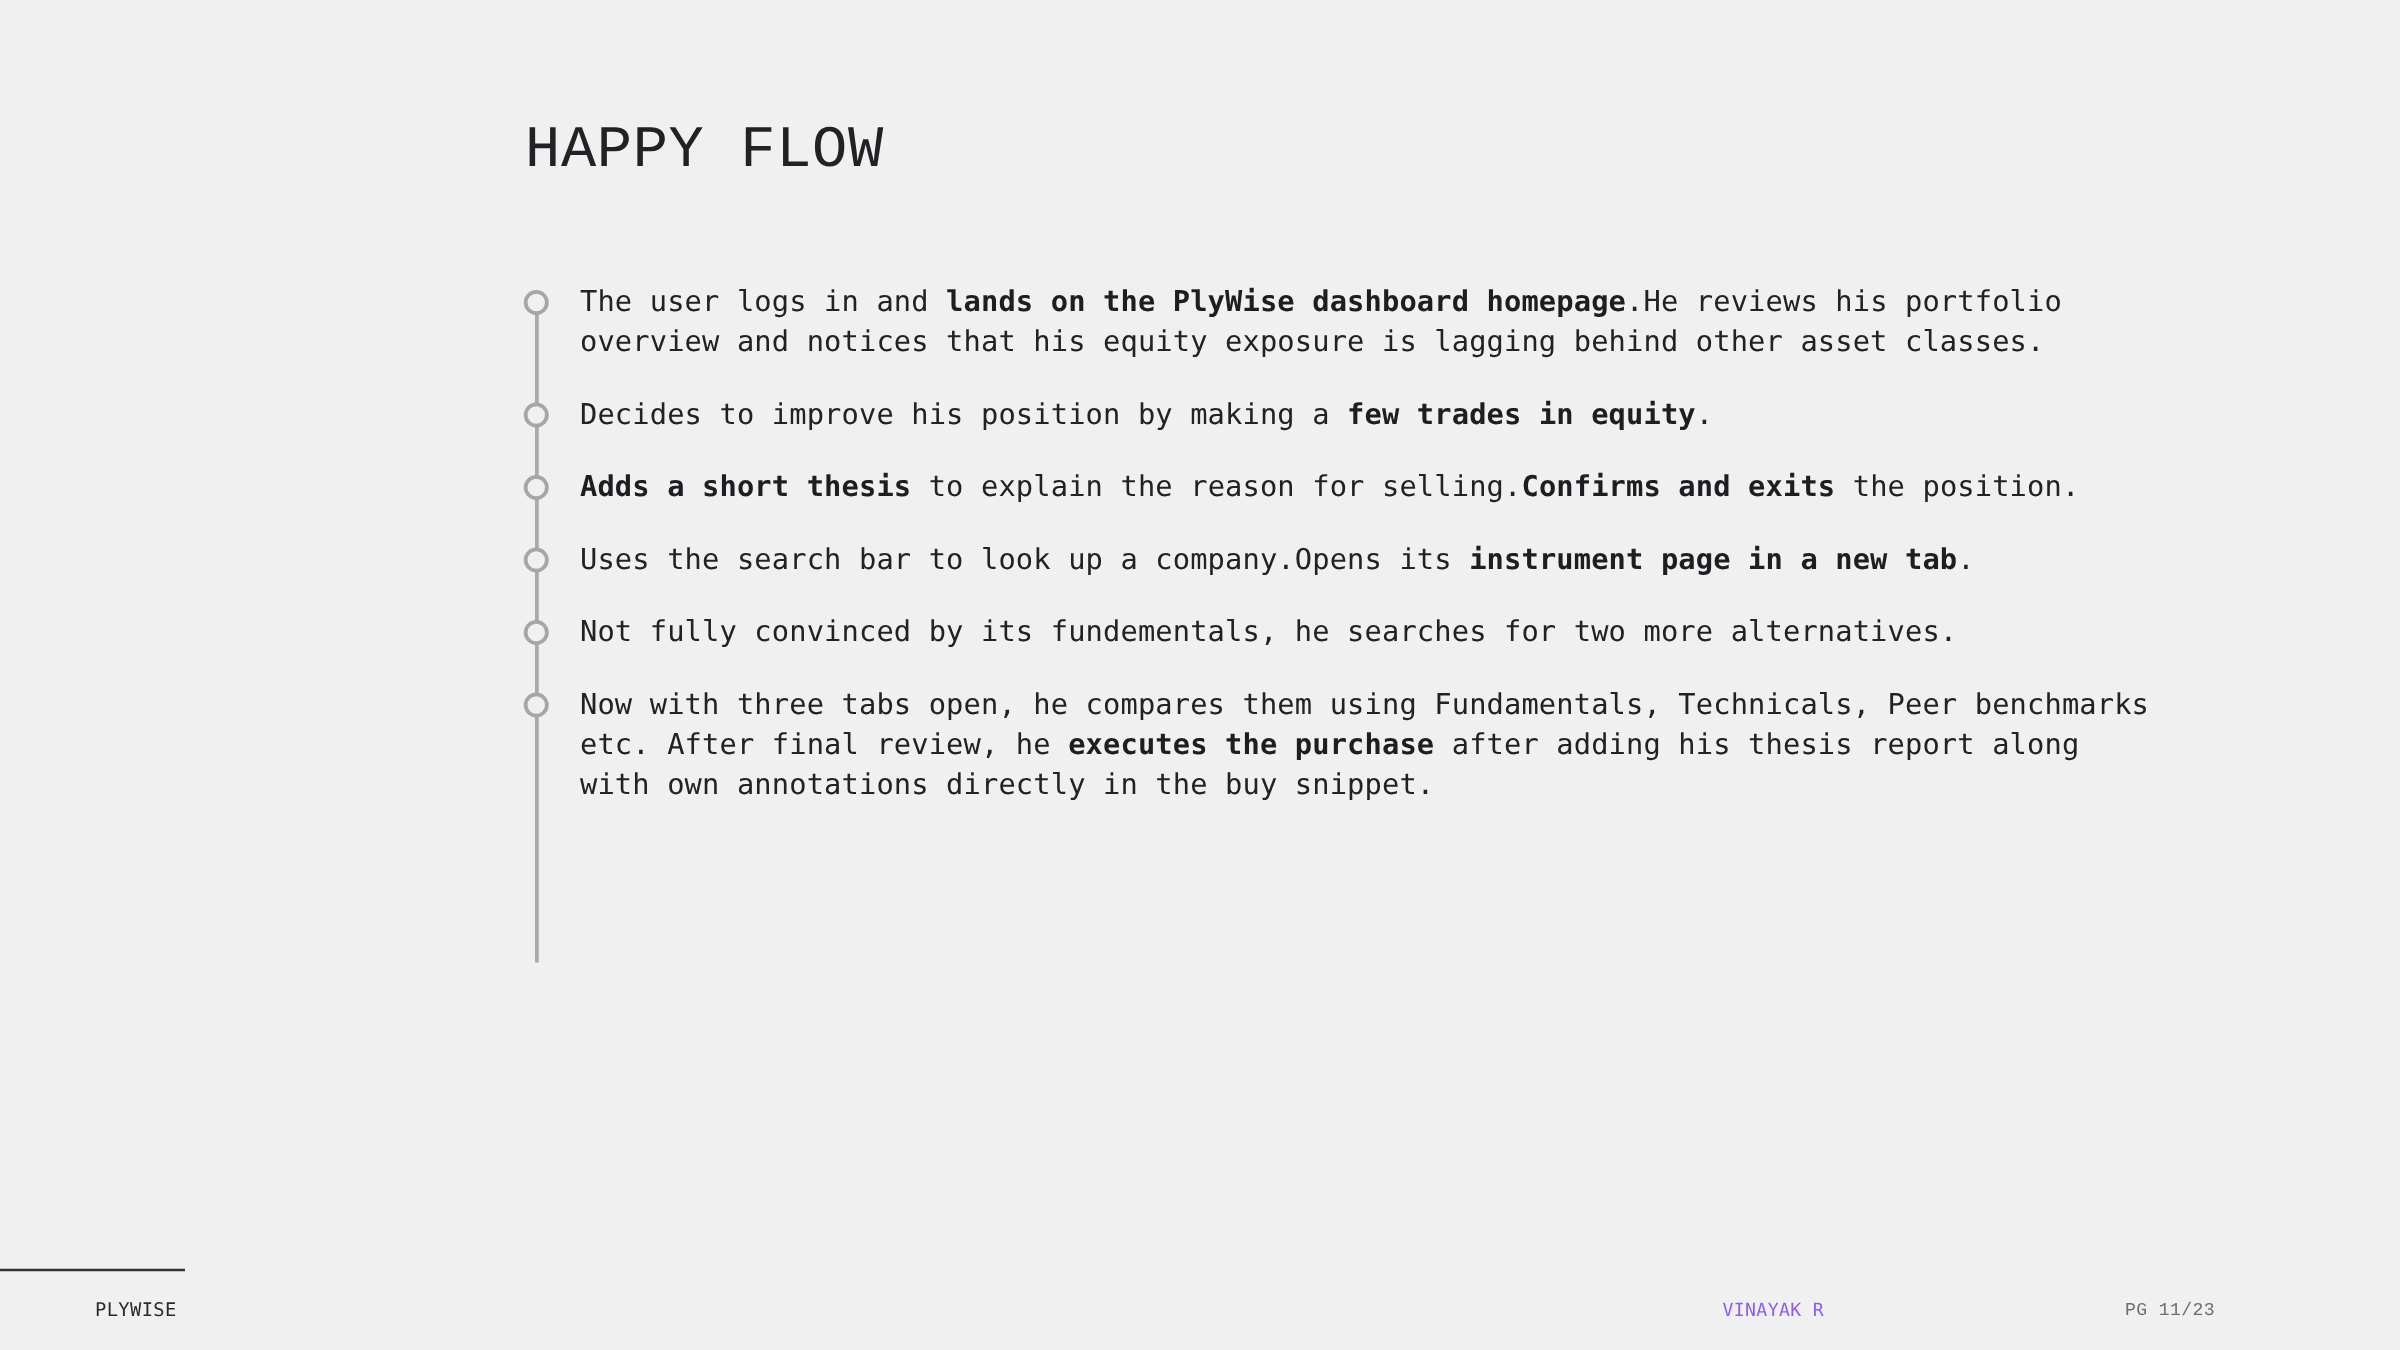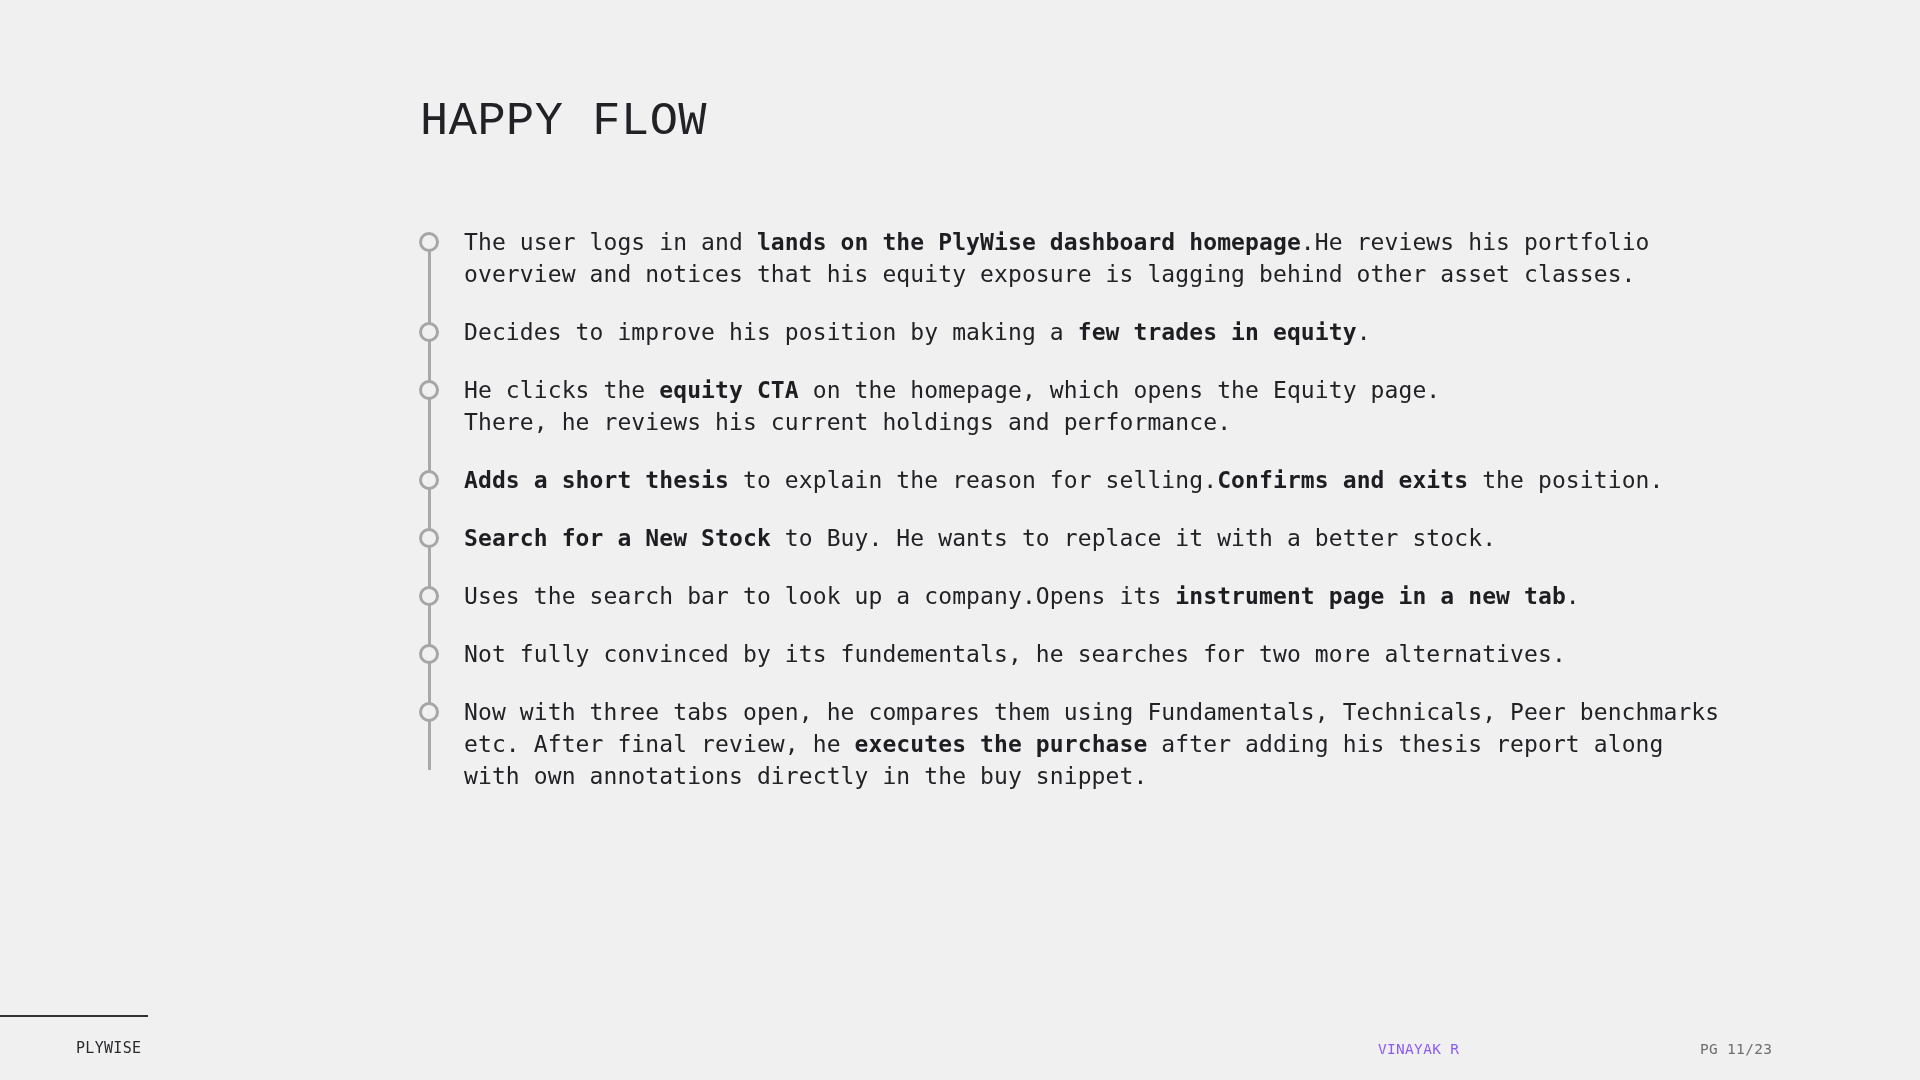--- a/index.html
+++ b/index.html
@@ -101,50 +101,42 @@
       letter-spacing: 0.3px;
     }
     .footer-page {
       position: absolute;
       left: 1700px;
       top: 1039px;
       font-size: 14.5px;
       line-height: 20px;
       color: #6e6e72;
       letter-spacing: 0.3px;
+      font-family: Liberation Mono, monospace;
     }
   </style>
 </head>
 <body>
 
 <h1 class="page-title">HAPPY FLOW</h1>
 
 <ol class="timeline">
   <div class="timeline-rail" style="top: 16px; height: 528px;"></div>
 <li class="step">
       <span class="step-marker"></span>
       <span class="step-line"><span>The user logs in and </span><b>lands on the PlyWise dashboard homepage</b><span>.He reviews his portfolio</span></span>
       <span class="step-line"><span>overview and notices that his equity exposure is lagging behind other asset classes.</span></span>
     </li>
     <li class="step">
       <span class="step-marker"></span>
       <span class="step-line"><span>Decides to improve his position by making a </span><b>few trades in equity</b><span>.</span></span>
     </li>
     <li class="step">
       <span class="step-marker"></span>
-      <span class="step-line"><span>He clicks the </span><b>equity CTA</b><span> on the homepage, which opens the Equity page.</span></span>
-      <span class="step-line"><span>There, he reviews his current holdings and performance.</span></span>
-    </li>
-    <li class="step">
-      <span class="step-marker"></span>
       <span class="step-line"><b>Adds a short thesis</b><span> to explain the reason for selling.</span><b>Confirms and exits</b><span> the position.</span></span>
-    </li>
-    <li class="step">
-      <span class="step-marker"></span>
-      <span class="step-line"><b>Search for a New Stock</b><span> to Buy. He wants to replace it with a better stock.</span></span>
     </li>
     <li class="step">
       <span class="step-marker"></span>
       <span class="step-line"><span>Uses the search bar to look up a company.Opens its </span><b>instrument page in a new tab</b><span>.</span></span>
     </li>
     <li class="step">
       <span class="step-marker"></span>
       <span class="step-line"><span>Not fully convinced by its fundementals, he searches for two more alternatives.</span></span>
     </li>
     <li class="step">

